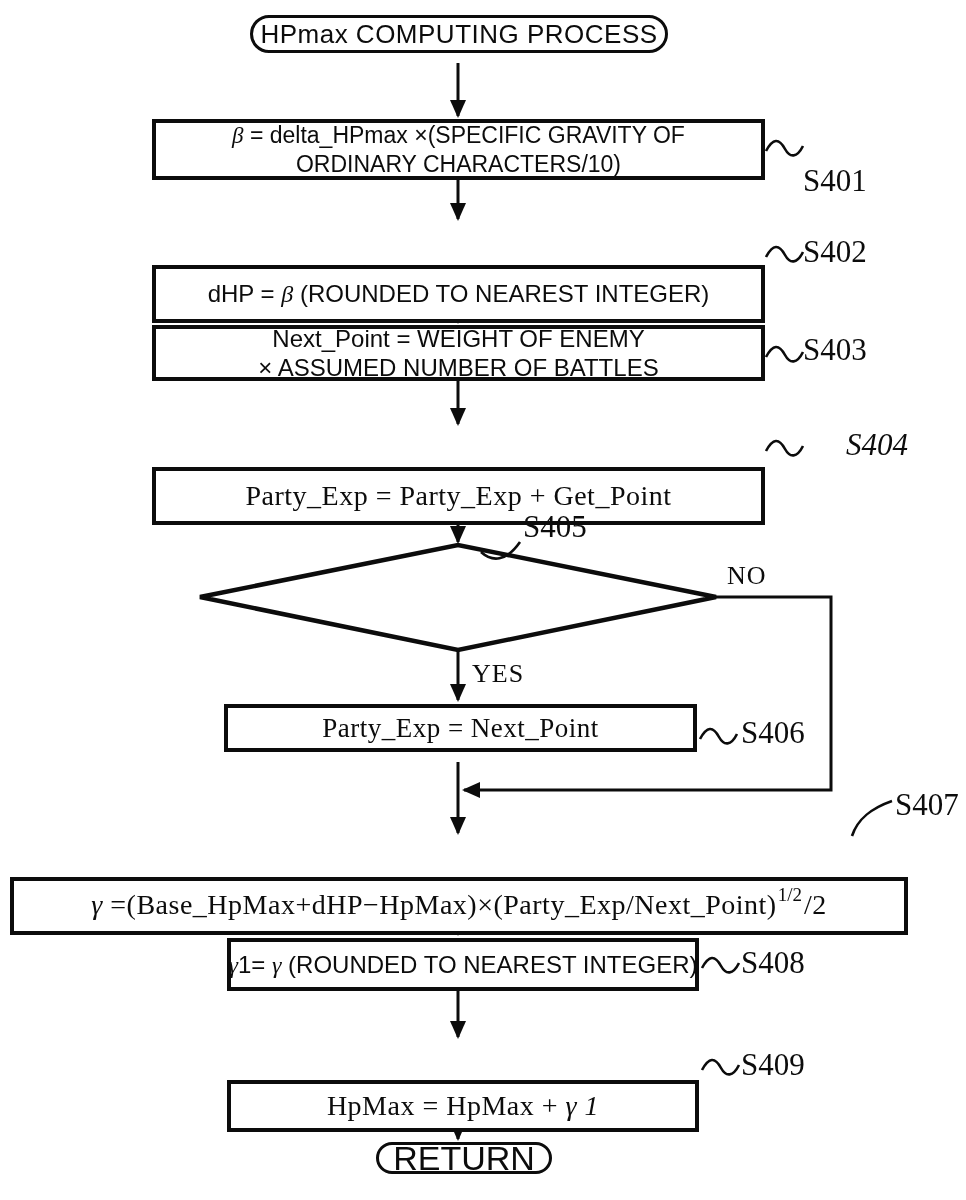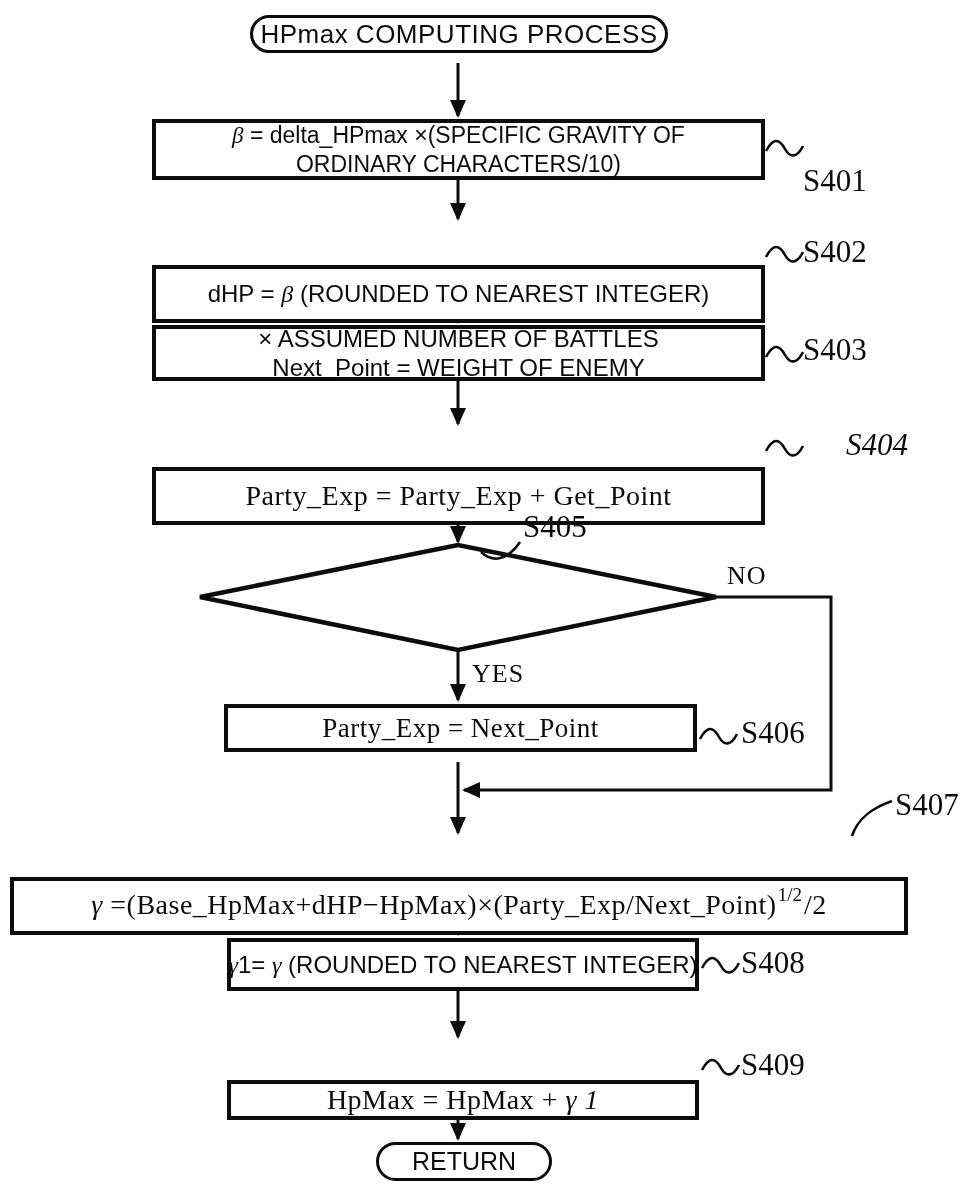--- a/index.html
+++ b/index.html
@@ -112,22 +112,22 @@
     <div>ORDINARY CHARACTERS/10)</div>
   </div>
   <div class="ref" style="left:803px; top:128px;margin-top:36px;">S401</div>
 
   <div class="node box t-mid" style="left:152px; top:222px; width:613px; height:58px;margin-top:43px;">
     <div class="formula-row"><span>dHP = </span><span class="gk">β</span><span> (ROUNDED TO NEAREST INTEGER)</span></div>
   </div>
   <div class="ref" style="left:803px; top:235px;">S402</div>
 
   <div class="node box t-mid" style="left:152px; top:325px; width:613px; height:56px;">
+    <div>Next_Point = WEIGHT OF ENEMY</div>
     <div>× ASSUMED NUMBER OF BATTLES</div>
-    <div>Next_Point = WEIGHT OF ENEMY</div>
   </div>
   <div class="ref" style="left:803px; top:333px;">S403</div>
 
   <div class="node box serif t-form" style="left:152px; top:427px; width:613px; height:58px;">
     <span>Party_Exp = Party_Exp + Get_Point</span>
   </div>
   <div class="ref" style="left:846px; top:428px;font-style:italic;">S404</div>
 
   <div class="ref" style="left:523px; top:510px;">S405</div>
   <div class="branch" style="left:727px; top:562px;">NO</div>
@@ -141,22 +141,22 @@
   <div class="node box serif t-form" style="left:10px; top:837px; width:898px; height:58px;">
     <div class="formula-row"><span class="gk">γ</span><span> =(Base_HpMax+dHP−HpMax)×(Party_Exp/Next_Point)</span><span class="sup">1/2</span><span>/2</span></div>
   </div>
   <div class="ref" style="left:895px; top:788px;">S407</div>
 
   <div class="node box t-mid" style="left:227px; top:938px; width:472px; height:53px;">
     <div class="formula-row"><span class="gk">γ</span><span>1= </span><span class="gk">γ</span><span> (ROUNDED TO NEAREST INTEGER)</span></div>
   </div>
   <div class="ref" style="left:741px; top:946px;">S408</div>
 
-  <div class="node box serif t-form" style="left:227px; top:1040px; width:472px; height:40px;">
+  <div class="node box serif t-form" style="left:227px; top:1040px; width:472px; height:52px;">
     <div class="formula-row"><span>HpMax = HpMax + </span><span class="gk">γ 1</span></div>
   </div>
   <div class="ref" style="left:741px; top:1048px;">S409</div>
 
-  <div class="node terminal" style="left:376px; top:1142px; width:176px; height:39px; font-size:25px;text-align:right;">
+  <div class="node terminal" style="left:376px; top:1142px; width:176px; height:32px; font-size:34px;text-align:right;">
     <span>RETURN</span>
   </div>
 
 </div>
 
 </body></html>

